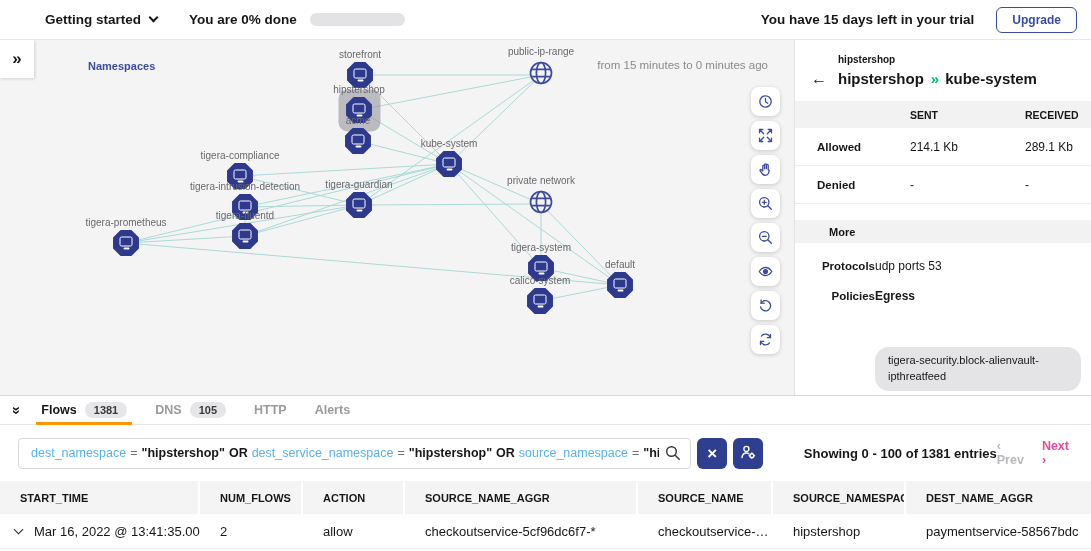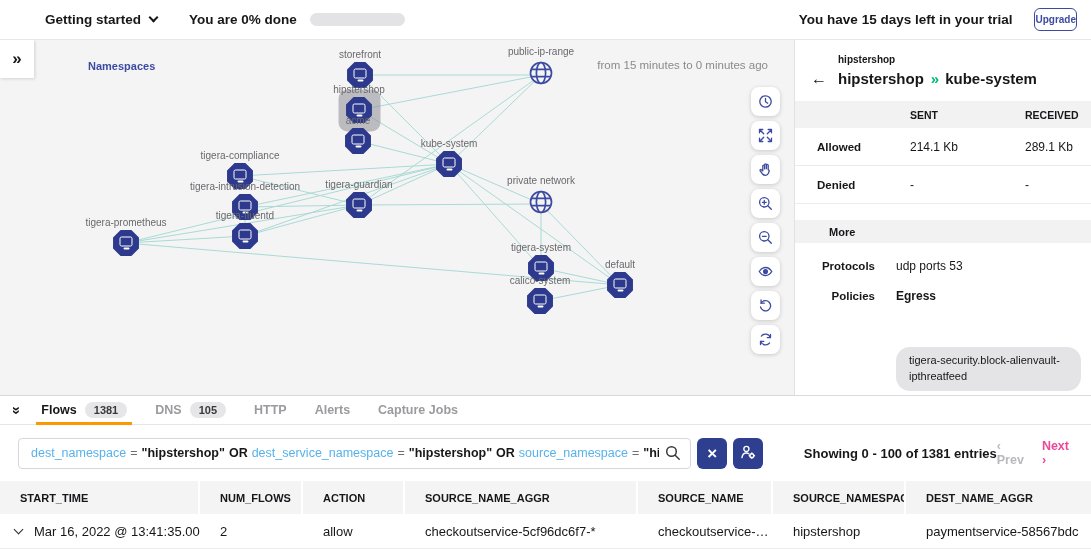--- a/index.html
+++ b/index.html
@@ -12,21 +12,21 @@
             padding:0 14px 0 45px; }
   .topbar-left { display:flex; align-items:center; }
   .gs { display:flex; align-items:center; gap:9px; font-weight:700; font-size:13.5px; cursor:pointer; }
   .chev { width:7px; height:7px; border-right:2px solid #17171a; border-bottom:2px solid #17171a;
           transform:rotate(45deg); margin-top:-4px; display:inline-block; }
   .progress-label { margin-left:32px; font-weight:700; font-size:13.5px; }
   .progress-pill { width:95px; height:13px; border-radius:7px; background:#e3e3e6; margin-left:13px; }
   .topbar-right { display:flex; align-items:center; gap:22px; }
   .trial { font-weight:700; font-size:13.5px; }
   .upgrade { border:1.5px solid #3c4ba1; color:#3c4ba1; background:#fff; border-radius:6px;
-             padding:5px 0; font-weight:700; font-size:10px; font-family:inherit; cursor:pointer; }
+             padding:5px 15px; font-weight:700; font-size:12px; font-family:inherit; cursor:pointer; }
 
   
   .main { display:flex; height:355px; }
   .graph-panel { position:relative; width:795px; background:#f4f4f5; border-right:1px solid #e2e2e4; overflow:hidden; }
   .collapse-tab { position:absolute; top:0; left:0; width:34px; height:38px; background:#fff; z-index:5;
                   box-shadow:1px 1px 3px rgba(0,0,0,.14); display:flex; align-items:center; justify-content:center;
                   font-size:17px; font-weight:700; color:#17171a; cursor:pointer; }
   .graph-title { position:absolute; top:20px; left:60px; color:#3c4ba1; font-weight:700; font-size:11px; z-index:4;margin-left:28px; }
   .time-range { position:absolute; top:19px; right:26px; color:#8a8a8e; font-size:11.5px; z-index:4; }
   #edges { position:absolute; left:0; top:0; z-index:1; pointer-events:none; }
@@ -57,21 +57,21 @@
   .dp-sep { color:#00bd70; font-weight:800; letter-spacing:-1px; }
   .stats-header { display:grid; grid-template-columns:85px 115px 1fr; background:#f2f2f3; height:27px;
                   align-items:center; font-size:10.5px; font-weight:700; margin-top:14px; }
   .stats-header span:nth-child(n+2) { padding-left:30px; }
   .stats-row { display:grid; grid-template-columns:85px 115px 1fr; height:38px; align-items:center;
                border-bottom:1px solid #ececee; font-size:12px; }
   .stats-row .rlabel { padding-left:22px; font-weight:700; font-size:11.5px; }
   .stats-row .val { padding-left:30px; }
   .more-bar { margin-top:16px; background:#f2f2f3; height:23px; display:flex; align-items:center;
               padding-left:34px; font-weight:700; font-size:11px; }
-  .kv-row { display:grid; grid-template-columns:62px 1fr; column-gap:21px; margin:16px 10px 0 18px;
+  .kv-row { display:grid; grid-template-columns:62px 1fr; margin:16px 10px 0 18px;
             font-size:12px; align-items:start; }
   .kv-row .k { font-weight:700; text-align:right; font-size:11.5px; padding-top:1px; }
   .egress { font-weight:700; font-size:12px; }
   #pills { display:flex; flex-direction:column; gap:8px; margin-top:9px; }
   .pill { background:#e4e4e7; border-radius:14px; padding:6px 13px; font-size:11px; line-height:1.45;
           width:fit-content; max-width:212px;margin-top:35px; }
 
   
   .bottom-panel { border-top:1px solid #d9d9dc; height:156px; background:#fff; }
   .tabbar { height:29px; display:flex; align-items:center; border-bottom:1px solid #e6e6e8; padding-left:13px; }
@@ -384,23 +384,20 @@
         <div class="tab">
           <span>DNS</span>
           <span class="badge">105</span>
         </div>
         <div class="tab">
           <span>HTTP</span>
         </div>
         <div class="tab">
           <span>Alerts</span>
         </div>
-        <div class="tab">
-          <span>Capture Jobs</span>
-        </div>
       </div>
   </div>
 
   <div class="filter-row">
     <div class="query-input">
       <span id="query-tokens"><span class="tk tk-key">dest_namespace</span><span class="tk tk-op">=</span><span class="tk tk-value">"hipstershop"</span><span class="tk tk-bool">OR</span><span class="tk tk-key">dest_service_namespace</span><span class="tk tk-op">=</span><span class="tk tk-value">"hipstershop"</span><span class="tk tk-bool">OR</span><span class="tk tk-key">source_namespace</span><span class="tk tk-op">=</span><span class="tk tk-value">"hipstershop</span></span>
       <span class="q-search">
         <svg width="16" height="16" viewBox="0 0 16 16" fill="none" stroke="#3a3a3e" stroke-width="1.5" stroke-linecap="round">
           <circle cx="6.5" cy="6.5" r="4.8"></circle>
             <path d="M10.2 10.2l4 4"></path>

